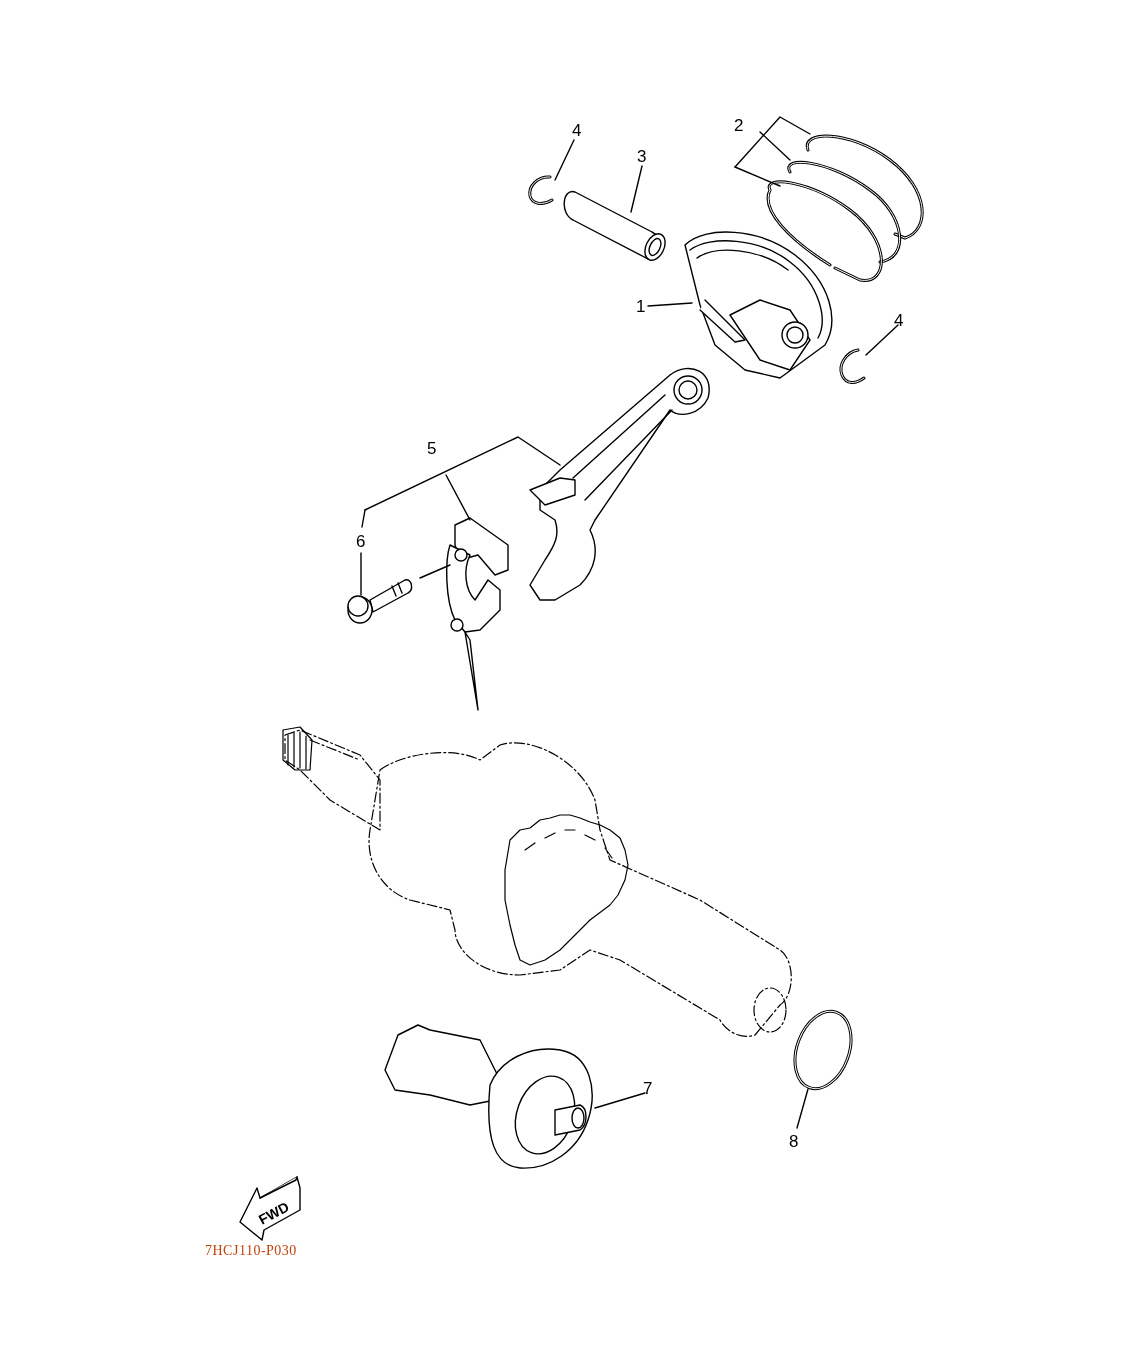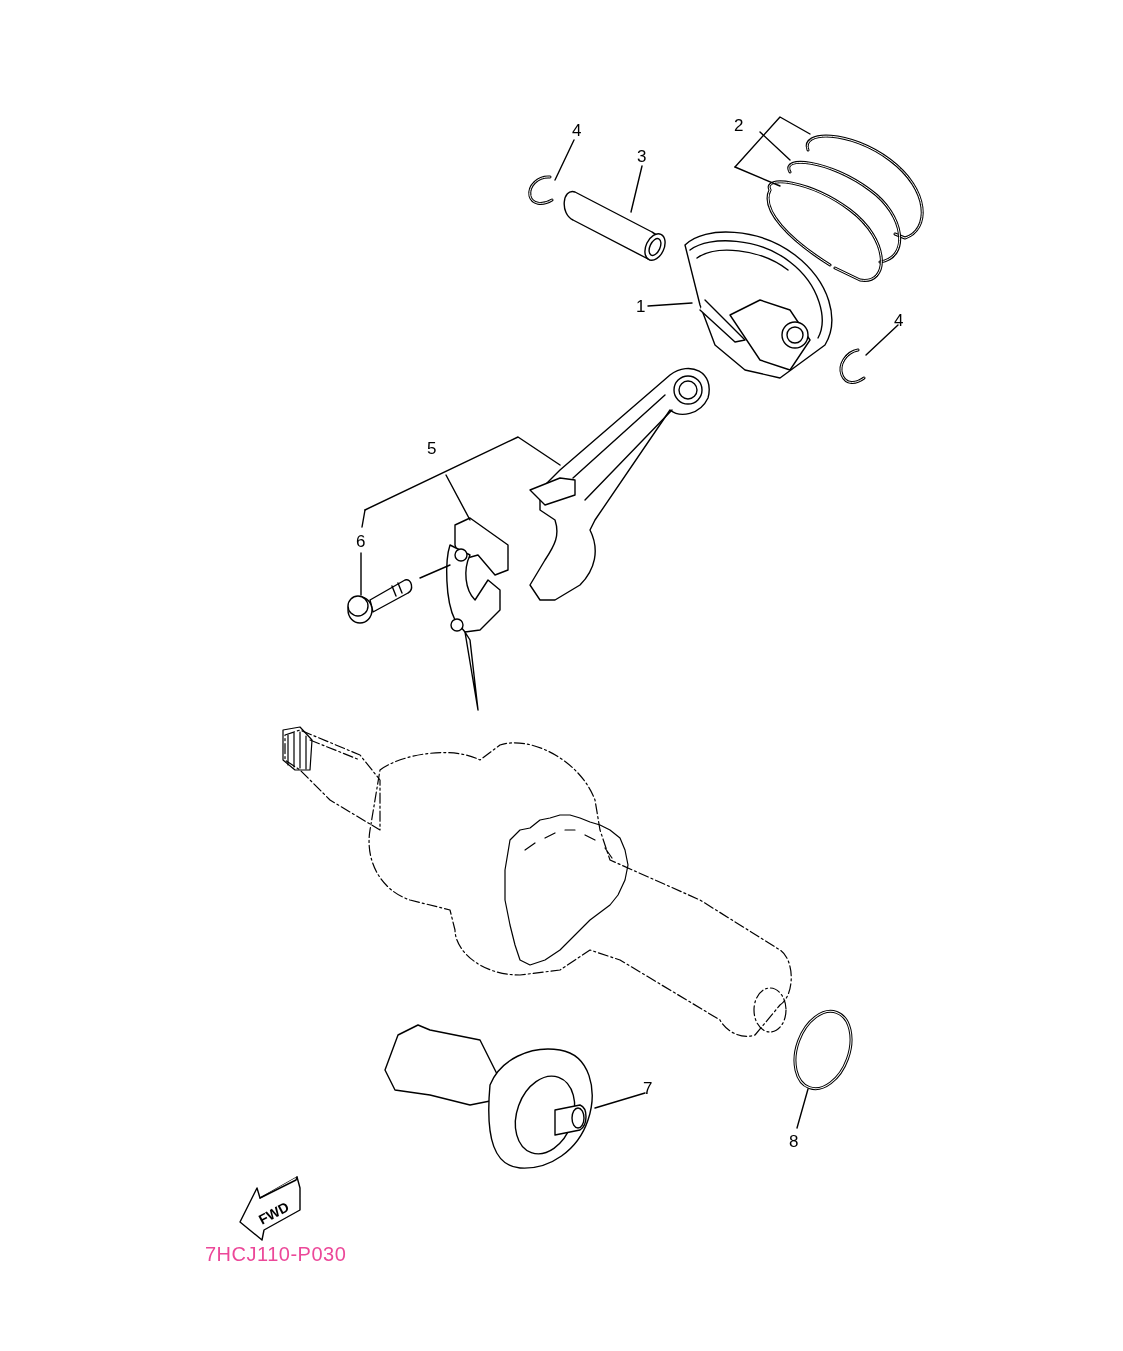--- a/index.html
+++ b/index.html
@@ -1,19 +1,19 @@
 <!DOCTYPE html>
 <html><head>
 <meta charset="utf-8">
 <style>
   html, body { margin: 0; padding: 0; background: #ffffff; }
   #canvas { position: relative; width: 1123px; height: 1351px; background: #ffffff; overflow: hidden; }
   svg { position: absolute; left: 0; top: 0; }
   .callout { position: absolute; font-family: "Liberation Sans", sans-serif; font-size: 17px; color: #000; line-height: 1; }
-  .code { position: absolute; font-family: Liberation Sans, sans-serif; font-size: 20px; color: #ec4899; left: 205px; top: 1243px; letter-spacing: 0.5px; }
+  .code { position: absolute; font-family: Liberation Serif, serif; font-size: 14px; color: #c2410c; left: 205px; top: 1243px; letter-spacing: 0.5px; }
   .fwd-text { font-family: "Liberation Sans", sans-serif; font-weight: bold; font-size: 14px; }
 </style>
 </head>
 <body>
 
 <div id="canvas">
   <svg width="1123" height="1351" viewBox="0 0 1123 1351" fill="none" stroke="#000" stroke-width="1.4" stroke-linejoin="round" stroke-linecap="round">
 
     <g>
       <path d="M550 177 C538 176 528 186 530 196 C532 204 542 206 552 200" stroke-width="3"></path>

